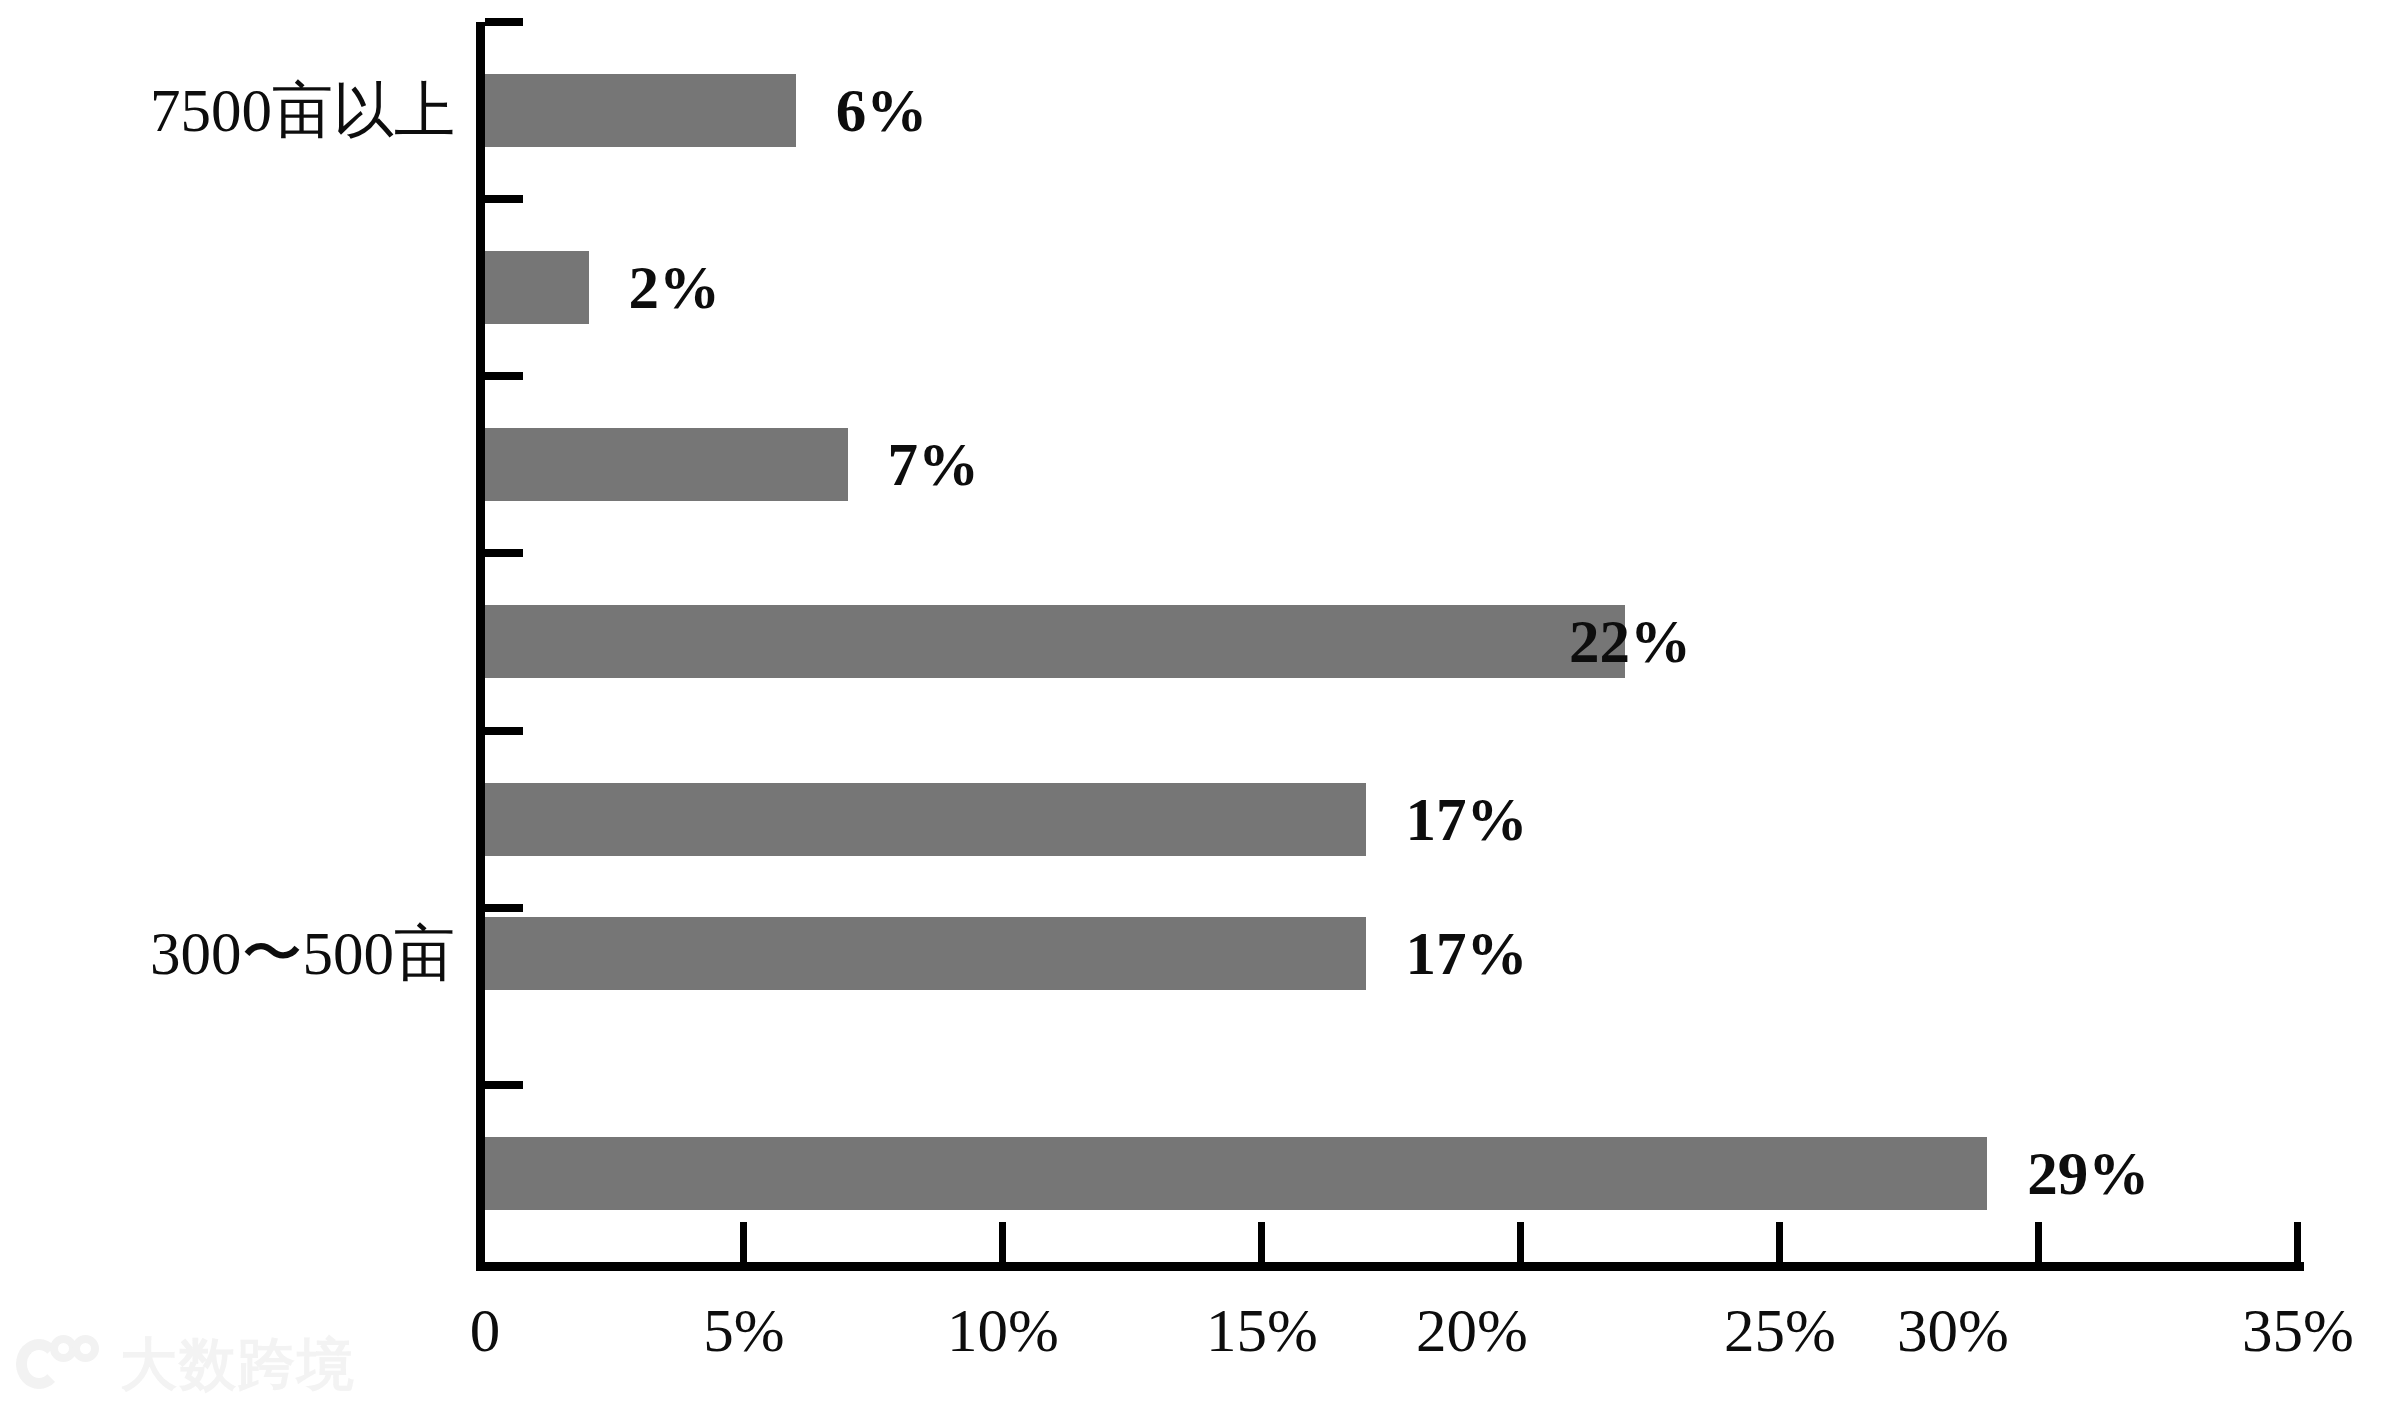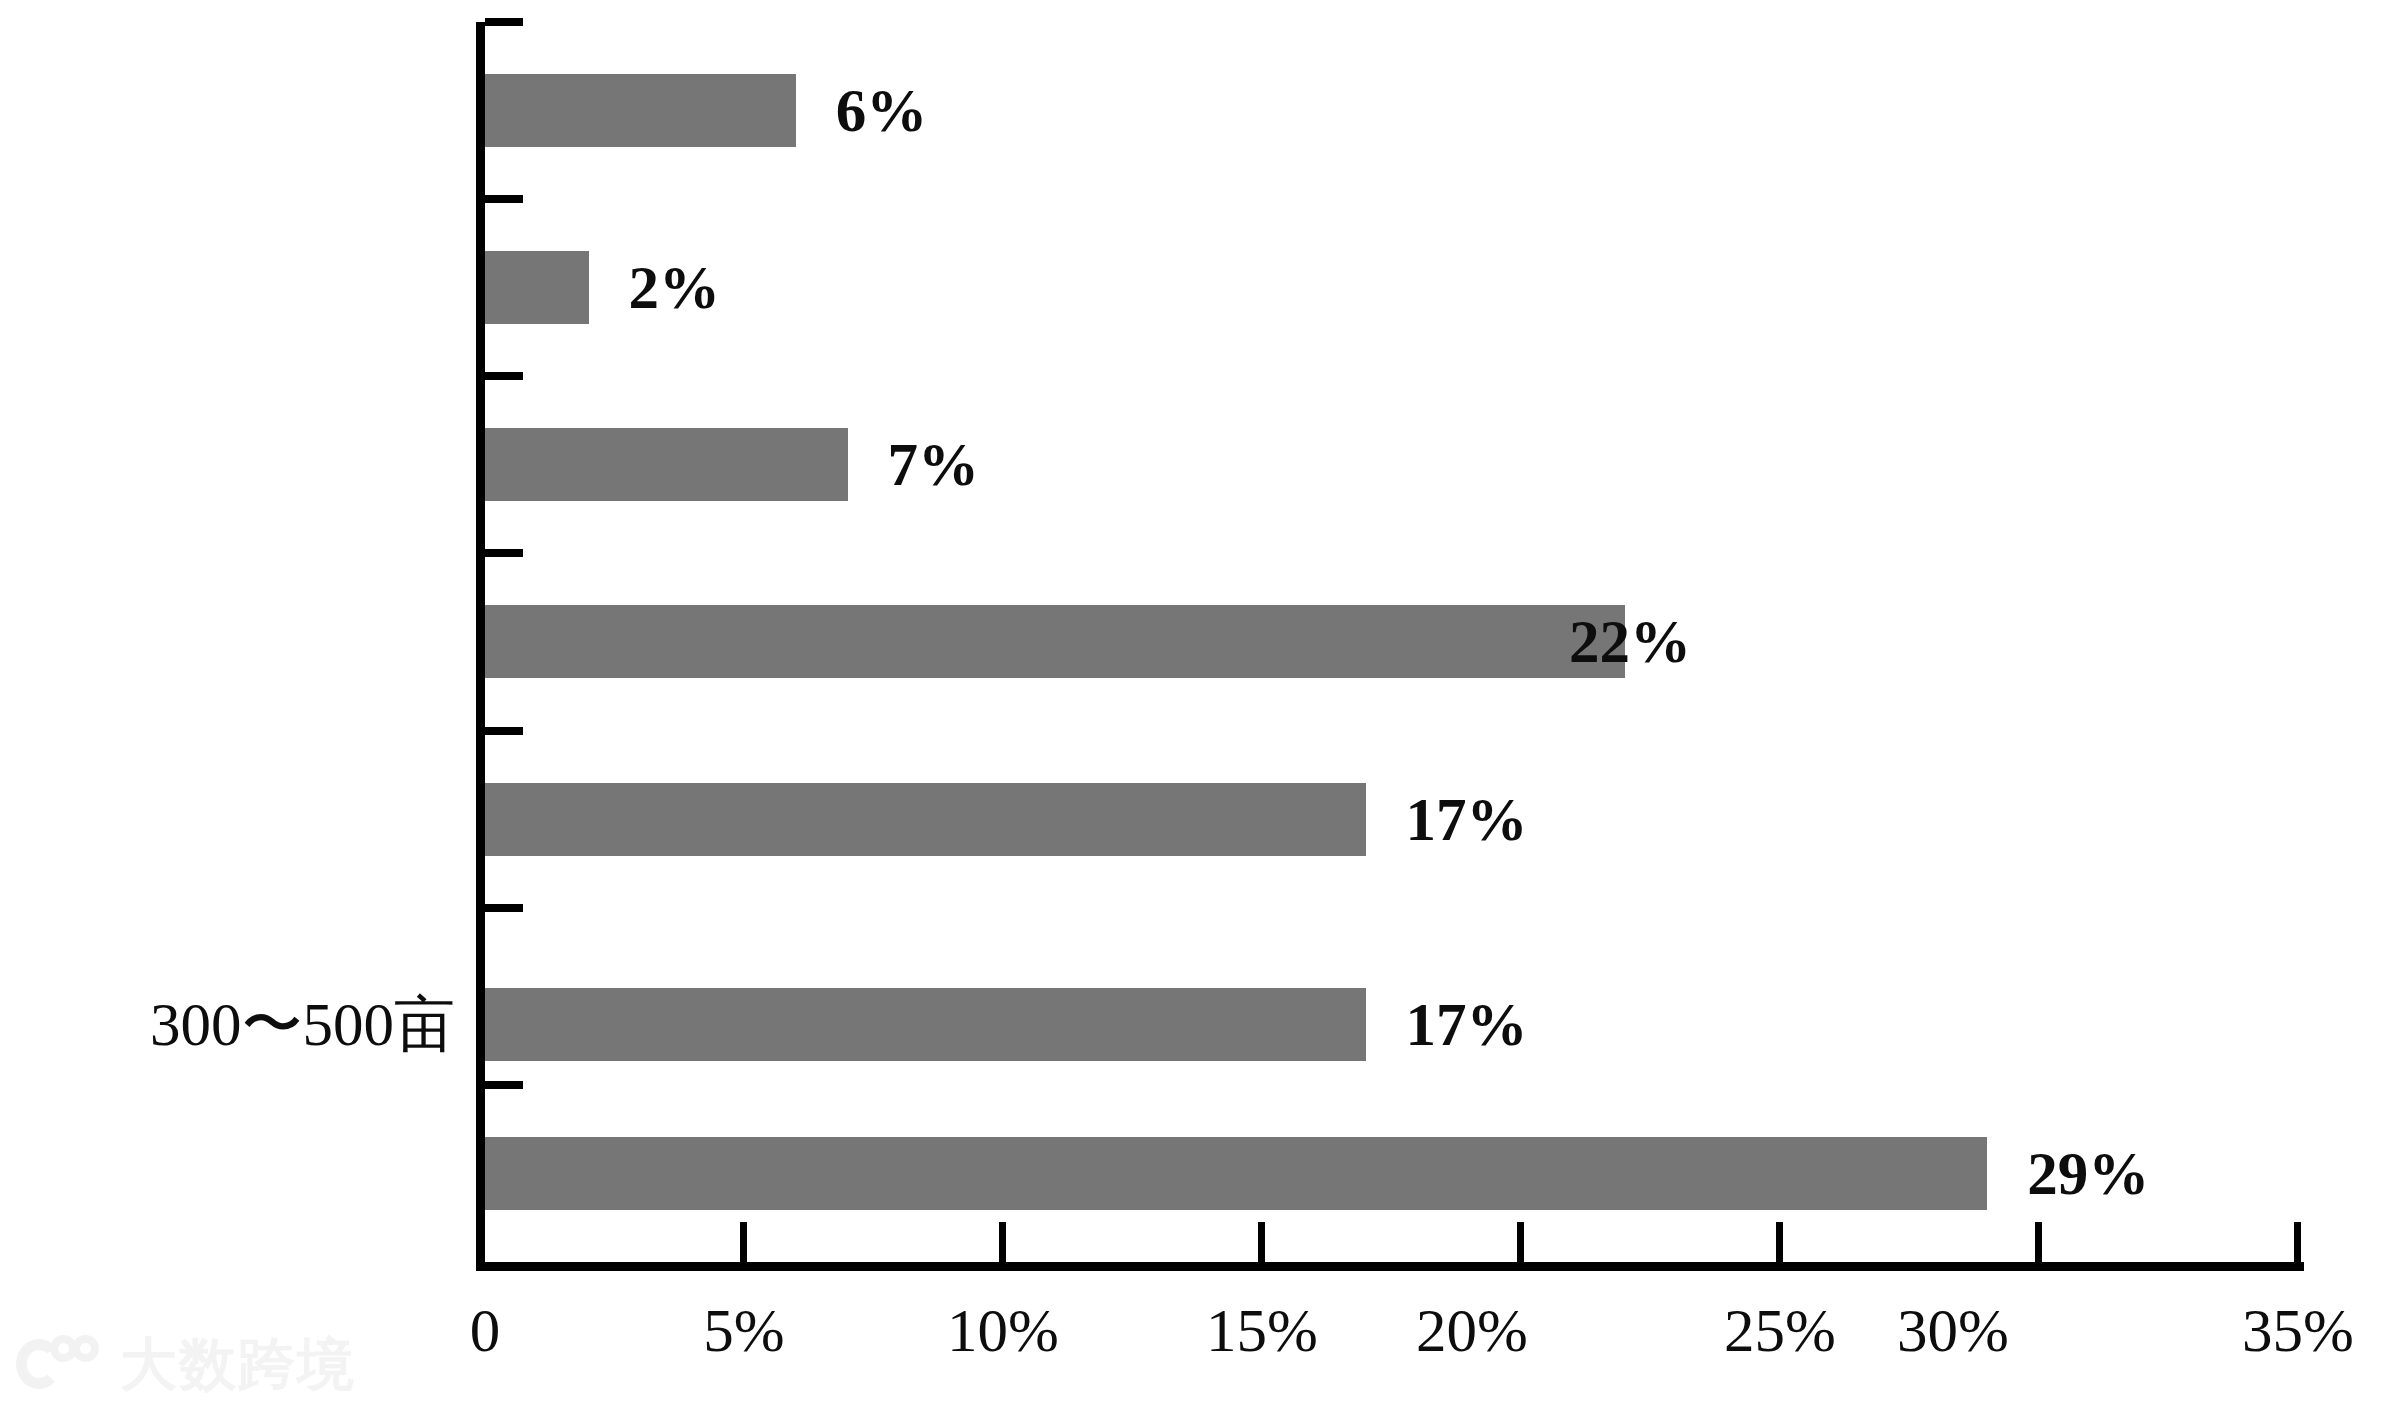--- a/index.html
+++ b/index.html
@@ -157,40 +157,41 @@
 </head>
 <body>
 
 <div id="chart-root">
 
   <div class="axis-y-line"></div>
   <div class="axis-x-line"></div>
 
   <div id="rows-layer">
       <div class="row" style="top: 22px;">
+        <div class="cat-label">7500亩以上</div>
         <div class="bar" style="width: 310.8px; top: 52.0714px; background: rgb(118, 118, 118);"></div>
         <div class="bar-value" style="left: 835.8px; top: 52.0714px;">6%</div>
       </div>
       <div class="row" style="top: 199.143px;">
         <div class="bar" style="width: 103.6px; top: 52.0714px; background: rgb(118, 118, 118);"></div>
         <div class="bar-value" style="left: 628.6px; top: 52.0714px;">2%</div>
       </div>
       <div class="row" style="top: 376.286px;">
         <div class="bar" style="width: 362.6px; top: 52.0714px; background: rgb(118, 118, 118);"></div>
         <div class="bar-value" style="left: 887.6px; top: 52.0714px;">7%</div>
       </div>
       <div class="row" style="top: 553.429px;">
         <div class="bar" style="width: 1139.6px; top: 52.0714px; background: rgb(118, 118, 118);"></div>
         <div class="bar-value" style="left: 1569px; top: 52.0714px;">22%</div>
       </div>
       <div class="row" style="top: 730.571px;">
         <div class="bar" style="width: 880.6px; top: 52.0714px; background: rgb(118, 118, 118);"></div>
         <div class="bar-value" style="left: 1405.6px; top: 52.0714px;">17%</div>
       </div>
-      <div class="row" style="top: 936px;">
+      <div class="row" style="top: 865px;">
         <div class="cat-label">300〜500亩</div>
         <div class="bar" style="width: 880.6px; top: 52.0714px; background: rgb(118, 118, 118);"></div>
         <div class="bar-value" style="left: 1405.6px; top: 52.0714px;">17%</div>
       </div>
       <div class="row" style="top: 1084.86px;">
         <div class="bar" style="width: 1502.2px; top: 52.0714px; background: rgb(118, 118, 118);"></div>
         <div class="bar-value" style="left: 2027.2px; top: 52.0714px;">29%</div>
       </div>
     </div>
 

